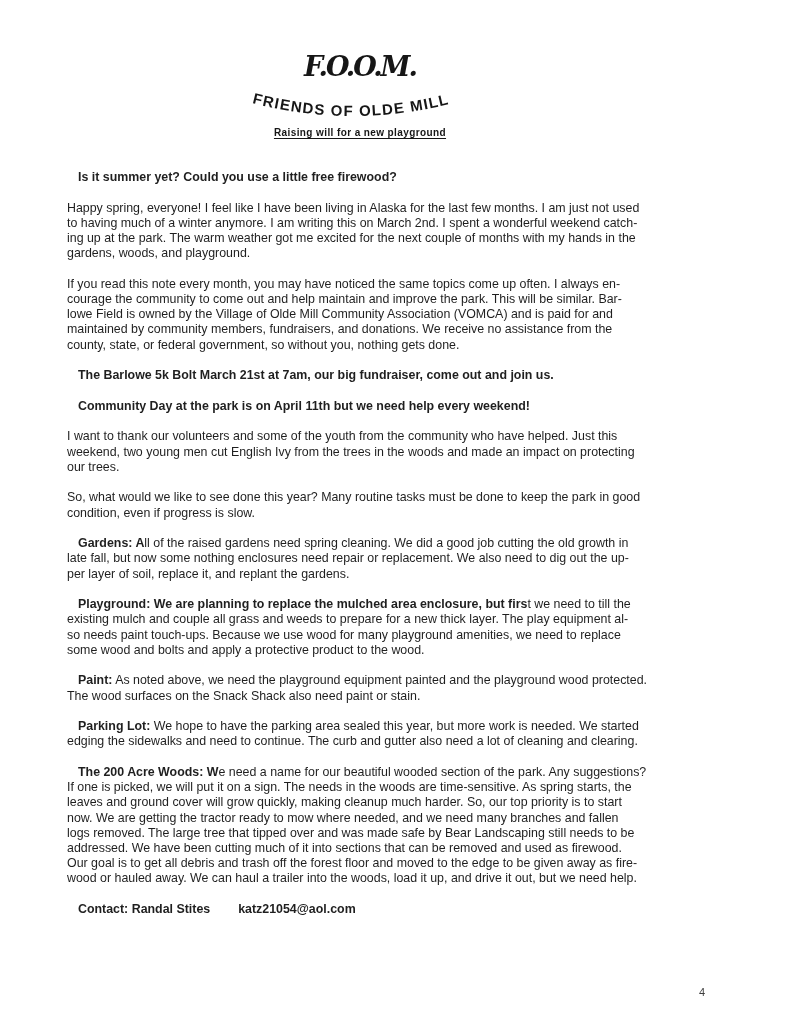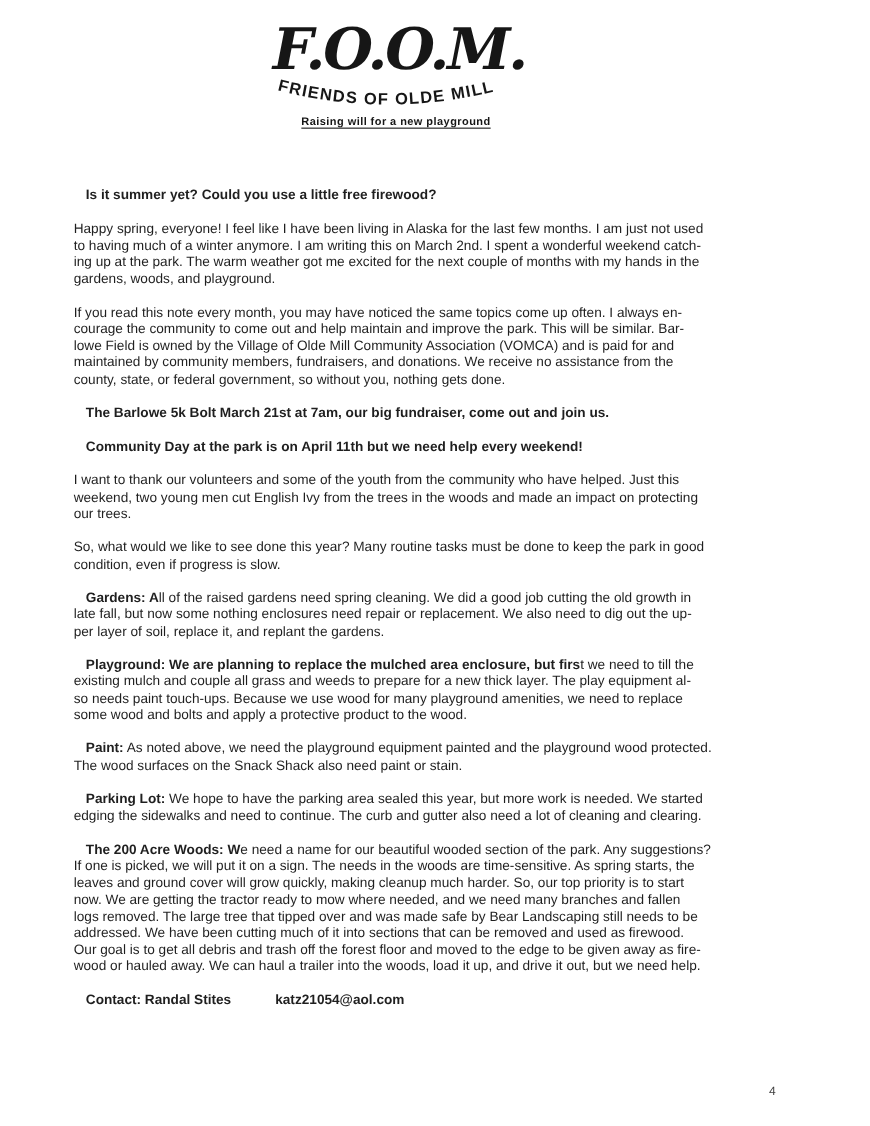--- a/index.html
+++ b/index.html
@@ -25,25 +25,26 @@
     position: absolute;
     left: 248px;
     top: 24px;
     width: 224px;
     text-align: center;
   }
   .logo-acronym {
     font-family: "DejaVu Serif", serif;
     font-style: italic;
     font-weight: bold;
-    font-size: 52px;
+    font-size: 27px;
     line-height: 44px;
     letter-spacing: -2px;
     color: #161616;
     white-space: nowrap;
+    margin-top: 21px;
   }
   .logo-arc {
     display: block;
     margin: -2px auto 0 auto;
   }
   .logo-arc text {
     font-family: "Liberation Sans", sans-serif;
     fill: #161616;
   }
   .logo-tagline {
@@ -68,21 +69,21 @@
   .block {
     margin: 0 0 15.4px 0;
     white-space: pre;
   }
   .b {
     font-weight: bold;
     padding-left: 11px;
   }
   .email {
     font-weight: bold;
-    margin-left: 40px;
+    margin-left: 28px;
   }
   
   .pagenum {
     position: absolute;
     left: 699px;
     top: 986px;
     font-size: 11px;
     color: #3e3e3e;
   }
 </style>

